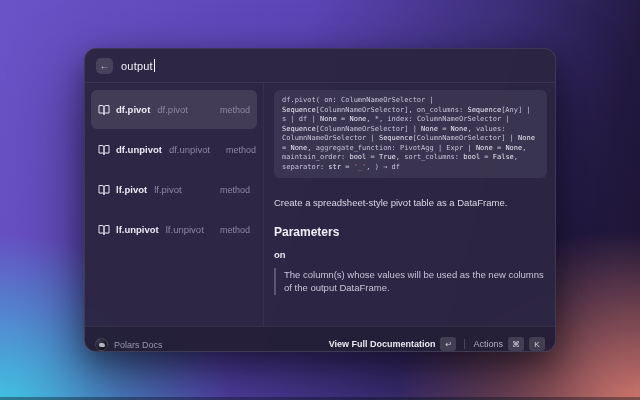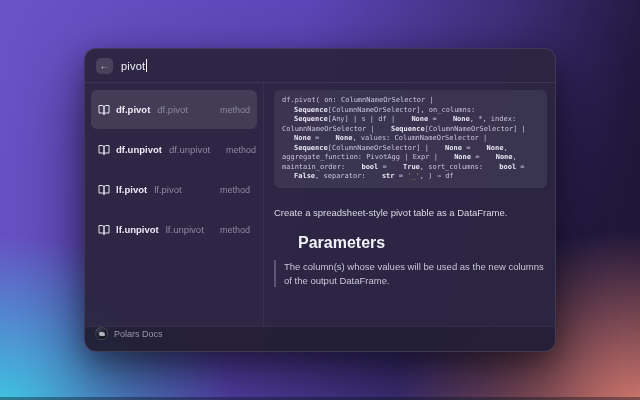--- a/index.html
+++ b/index.html
@@ -33,30 +33,30 @@
   .book { display:flex; align-items:center; color:#e8e5f1; margin-right:6px; }
   .book svg { width:12px; height:12px; }
   .row-title { font-size:9.5px; font-weight:bold; color:#edeaf5; white-space:nowrap; }
   .row-sub { font-size:9.5px; color:#8d88a2; margin-left:7px; white-space:nowrap; }
   .row-badge { margin-left:auto; font-size:9px; color:#8d88a2;padding-left:16px; }
 
   .right { flex:1; padding:7px 8px 0 10px; overflow:hidden; border-left:1px solid rgba(255,255,255,0.045); }
   .code { background:rgba(255,255,255,0.07); border-radius:6px; padding:6px 8px;
     font-family:"DejaVu Sans Mono", monospace; font-size:7px; line-height:9.5px; color:#c9c4da;
     white-space:pre-wrap; word-break:break-word; }
-  .code .cb { font-weight:bold; color:#eae7f4;margin-left:12px; }
+  .code .cb { font-weight:normal; color:#eae7f4; }
   .code .co { color:#d6855f; }
   .para { font-size:9.5px; line-height:13.5px; color:#dcd9e7; margin-top:18px; }
-  .h-params { font-size:16px; font-weight:bold; color:#f2f0f8; margin-top:15px;margin-left:24px; }
+  .h-params { font-size:12px; font-weight:bold; color:#f2f0f8; margin-top:15px; }
   .param-name { font-size:9.5px; font-weight:bold; color:#eae7f2; margin-top:10px; }
   .quote { margin-top:8px; border-left:2px solid #5c5674; padding-left:8px;
     font-size:9.5px; line-height:13.5px; color:#c9c5d7; }
 
   
-  .footer { height:25px; flex:0 0 25px; display:flex; align-items:flex-start; padding:0 10px;
+  .footer { height:25px; flex:0 0 25px; display:flex; align-items:flex-end; padding:0 10px;
     background:rgba(0,0,0,0.16); border-top:1px solid rgba(255,255,255,0.07); }
   .f-left { display:flex; align-items:center; gap:6px; }
   .logo { width:13px; height:13px; border-radius:50%;
     background:radial-gradient(circle at 35% 30%, #3a3a55 0%, #15151f 70%);
     border:1px solid rgba(255,255,255,0.18); position:relative; }
   .logo::after { content:""; position:absolute; left:3px; top:4px; width:6px; height:4px;
     background:rgba(230,230,240,0.75); border-radius:2px 3px 1px 2px; }
   .f-app { font-size:9px; color:#9a95ac; }
   .f-right { margin-left:auto; display:flex; align-items:center; gap:5px; }
   .f-primary { font-size:9px; font-weight:bold; color:#ebe9f3; }
@@ -69,21 +69,21 @@
 <body>
 
 <div class="scene">
   <div class="window">
 
     <div class="search-bar">
       <div class="back-btn">
         <span>←</span>
       </div>
       <div class="search-field">
-        <span>pivot</span>
+        <span>output</span>
         <span class="caret"></span>
       </div>
     </div>
 
     <div class="body">
 
       <div class="left">
 
         <div class="row selected">
           <span class="book">
@@ -131,26 +131,35 @@
           <span class="row-title">lf.unpivot</span>
           <span class="row-sub">lf.unpivot</span>
           <span class="row-badge">method</span>
         </div>
       </div>
 
       <div class="right">
         <div class="code" id="code-block"><span>df.pivot( on: ColumnNameOrSelector | </span><span class="cb">Sequence</span><span>[ColumnNameOrSelector], on_columns: </span><span class="cb">Sequence</span><span>[Any] | s | df | </span><span class="cb">None</span><span> = </span><span class="cb">None</span><span>, *, index: ColumnNameOrSelector | </span><span class="cb">Sequence</span><span>[ColumnNameOrSelector] | </span><span class="cb">None</span><span> = </span><span class="cb">None</span><span>, values: ColumnNameOrSelector | </span><span class="cb">Sequence</span><span>[ColumnNameOrSelector] | </span><span class="cb">None</span><span> = </span><span class="cb">None</span><span>, aggregate_function: PivotAgg | Expr | </span><span class="cb">None</span><span> = </span><span class="cb">None</span><span>, maintain_order: </span><span class="cb">bool</span><span> = </span><span class="cb">True</span><span>, sort_columns: </span><span class="cb">bool</span><span> = </span><span class="cb">False</span><span>, separator: </span><span class="cb">str</span><span> = </span><span class="co">'_'</span><span>, ) → df</span></div>
         <div class="para">Create a spreadsheet-style pivot table as a DataFrame.</div>
         <div class="h-params">Parameters</div>
+        <div class="param-name">on</div>
         <div class="quote">The column(s) whose values will be used as the new columns of the output DataFrame.</div>
       </div>
     </div>
 
     <div class="footer">
       <div class="f-left">
         <span class="logo"></span>
         <span class="f-app">Polars Docs</span>
       </div>
+      <div class="f-right">
+        <span class="f-primary">View Full Documentation</span>
+        <span class="key">↵</span>
+        <span class="f-sep"></span>
+        <span class="f-actions">Actions</span>
+        <span class="key">⌘</span>
+        <span class="key">K</span>
+      </div>
     </div>
   </div>
 
   <div class="bg-bottom-edge"></div>
 </div>
 
 </body></html>

